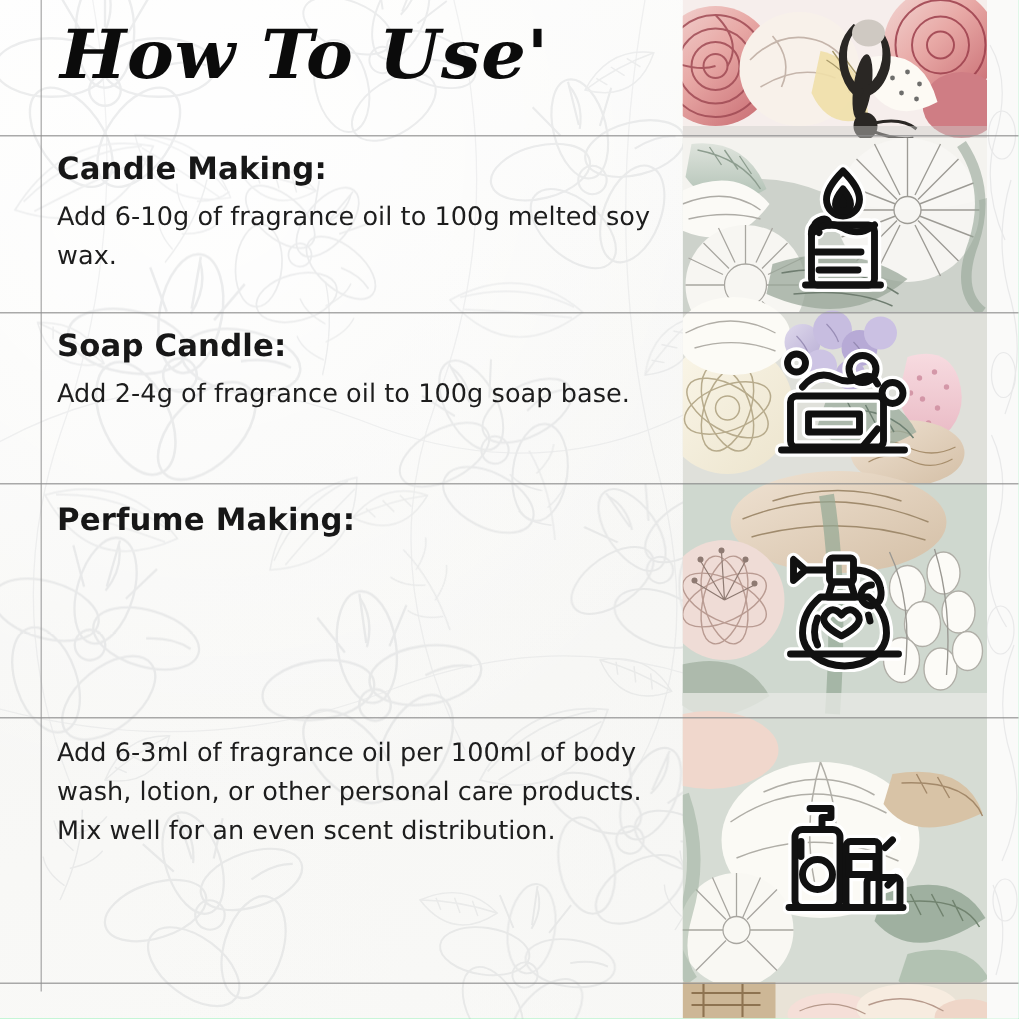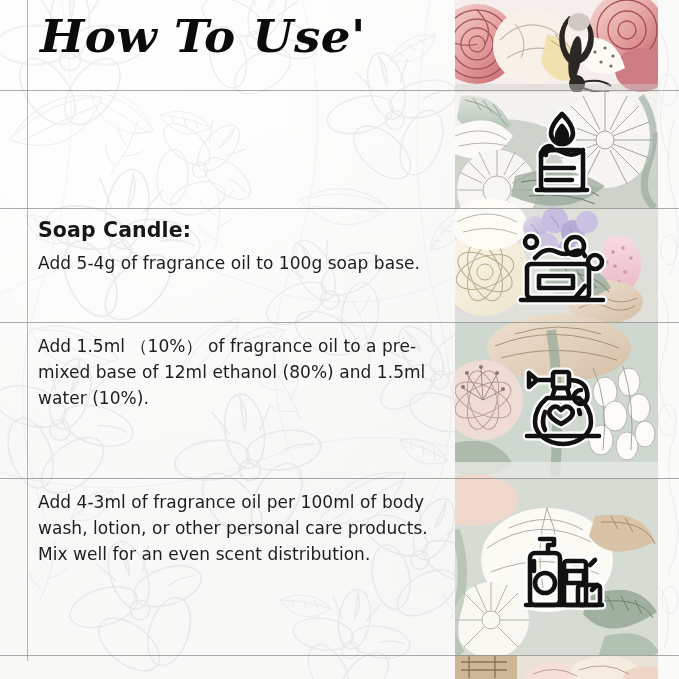--- a/index.html
+++ b/index.html
@@ -469,32 +469,36 @@
   <div class="hrule over" style="top:90px"></div>
   <div class="hrule over" style="top:208px"></div>
   <div class="hrule over" style="top:322px"></div>
   <div class="hrule over" style="top:478px"></div>
   <div class="hrule over" style="top:655px"></div>
 
   <div class="text-col">
 
     <div class="title">How To Use'</div>
 
+    <div class="sect" style="top:100px">
+      <h3>Candle Making:</h3>
+      <p>Add 6-10g of fragrance oil to 100g melted soy wax.</p>
+    </div>
 
     <div class="sect" style="top:218px">
       <h3>Soap Candle:</h3>
-      <p>Add 5-4g of fragrance oil to 100g soap base.</p>
+      <p>Add 2-4g of fragrance oil to 100g soap base.</p>
     </div>
 
     <div class="sect" style="top:334px">
-      <p>Add 1.5ml （10%） of fragrance oil to a pre-mixed base of 12ml ethanol (80%) and 1.5ml water (10%).</p>
+      <h3>Perfume Making:</h3>
     </div>
 
     <div class="sect" style="top:490px">
-      <p>Add 4-3ml of fragrance oil per 100ml of body wash, lotion, or other personal care products. Mix well for an even scent distribution.</p>
+      <p>Add 6-3ml of fragrance oil per 100ml of body wash, lotion, or other personal care products. Mix well for an even scent distribution.</p>
     </div>
   </div>
 
   <div class="ic" style="left:519px;top:106px">
     <svg width="86" height="92" viewBox="0 0 86 92">
       <g stroke="#fff" stroke-width="9" fill="none" stroke-linecap="round" stroke-linejoin="round">
         <path d="M43,8 q11,11 11,19 a11,11 0 0 1 -22,0 q0,-8 11,-19 Z"></path>
         <path d="M43,20 q5,6 5,10 a5,5 0 0 1 -10,0 q0,-4 5,-10 Z"></path>
         <rect x="22" y="44" width="42" height="40" rx="4"></rect>
         <path d="M22,50 q10,-10 21,-4 q11,6 21,-2"></path>

